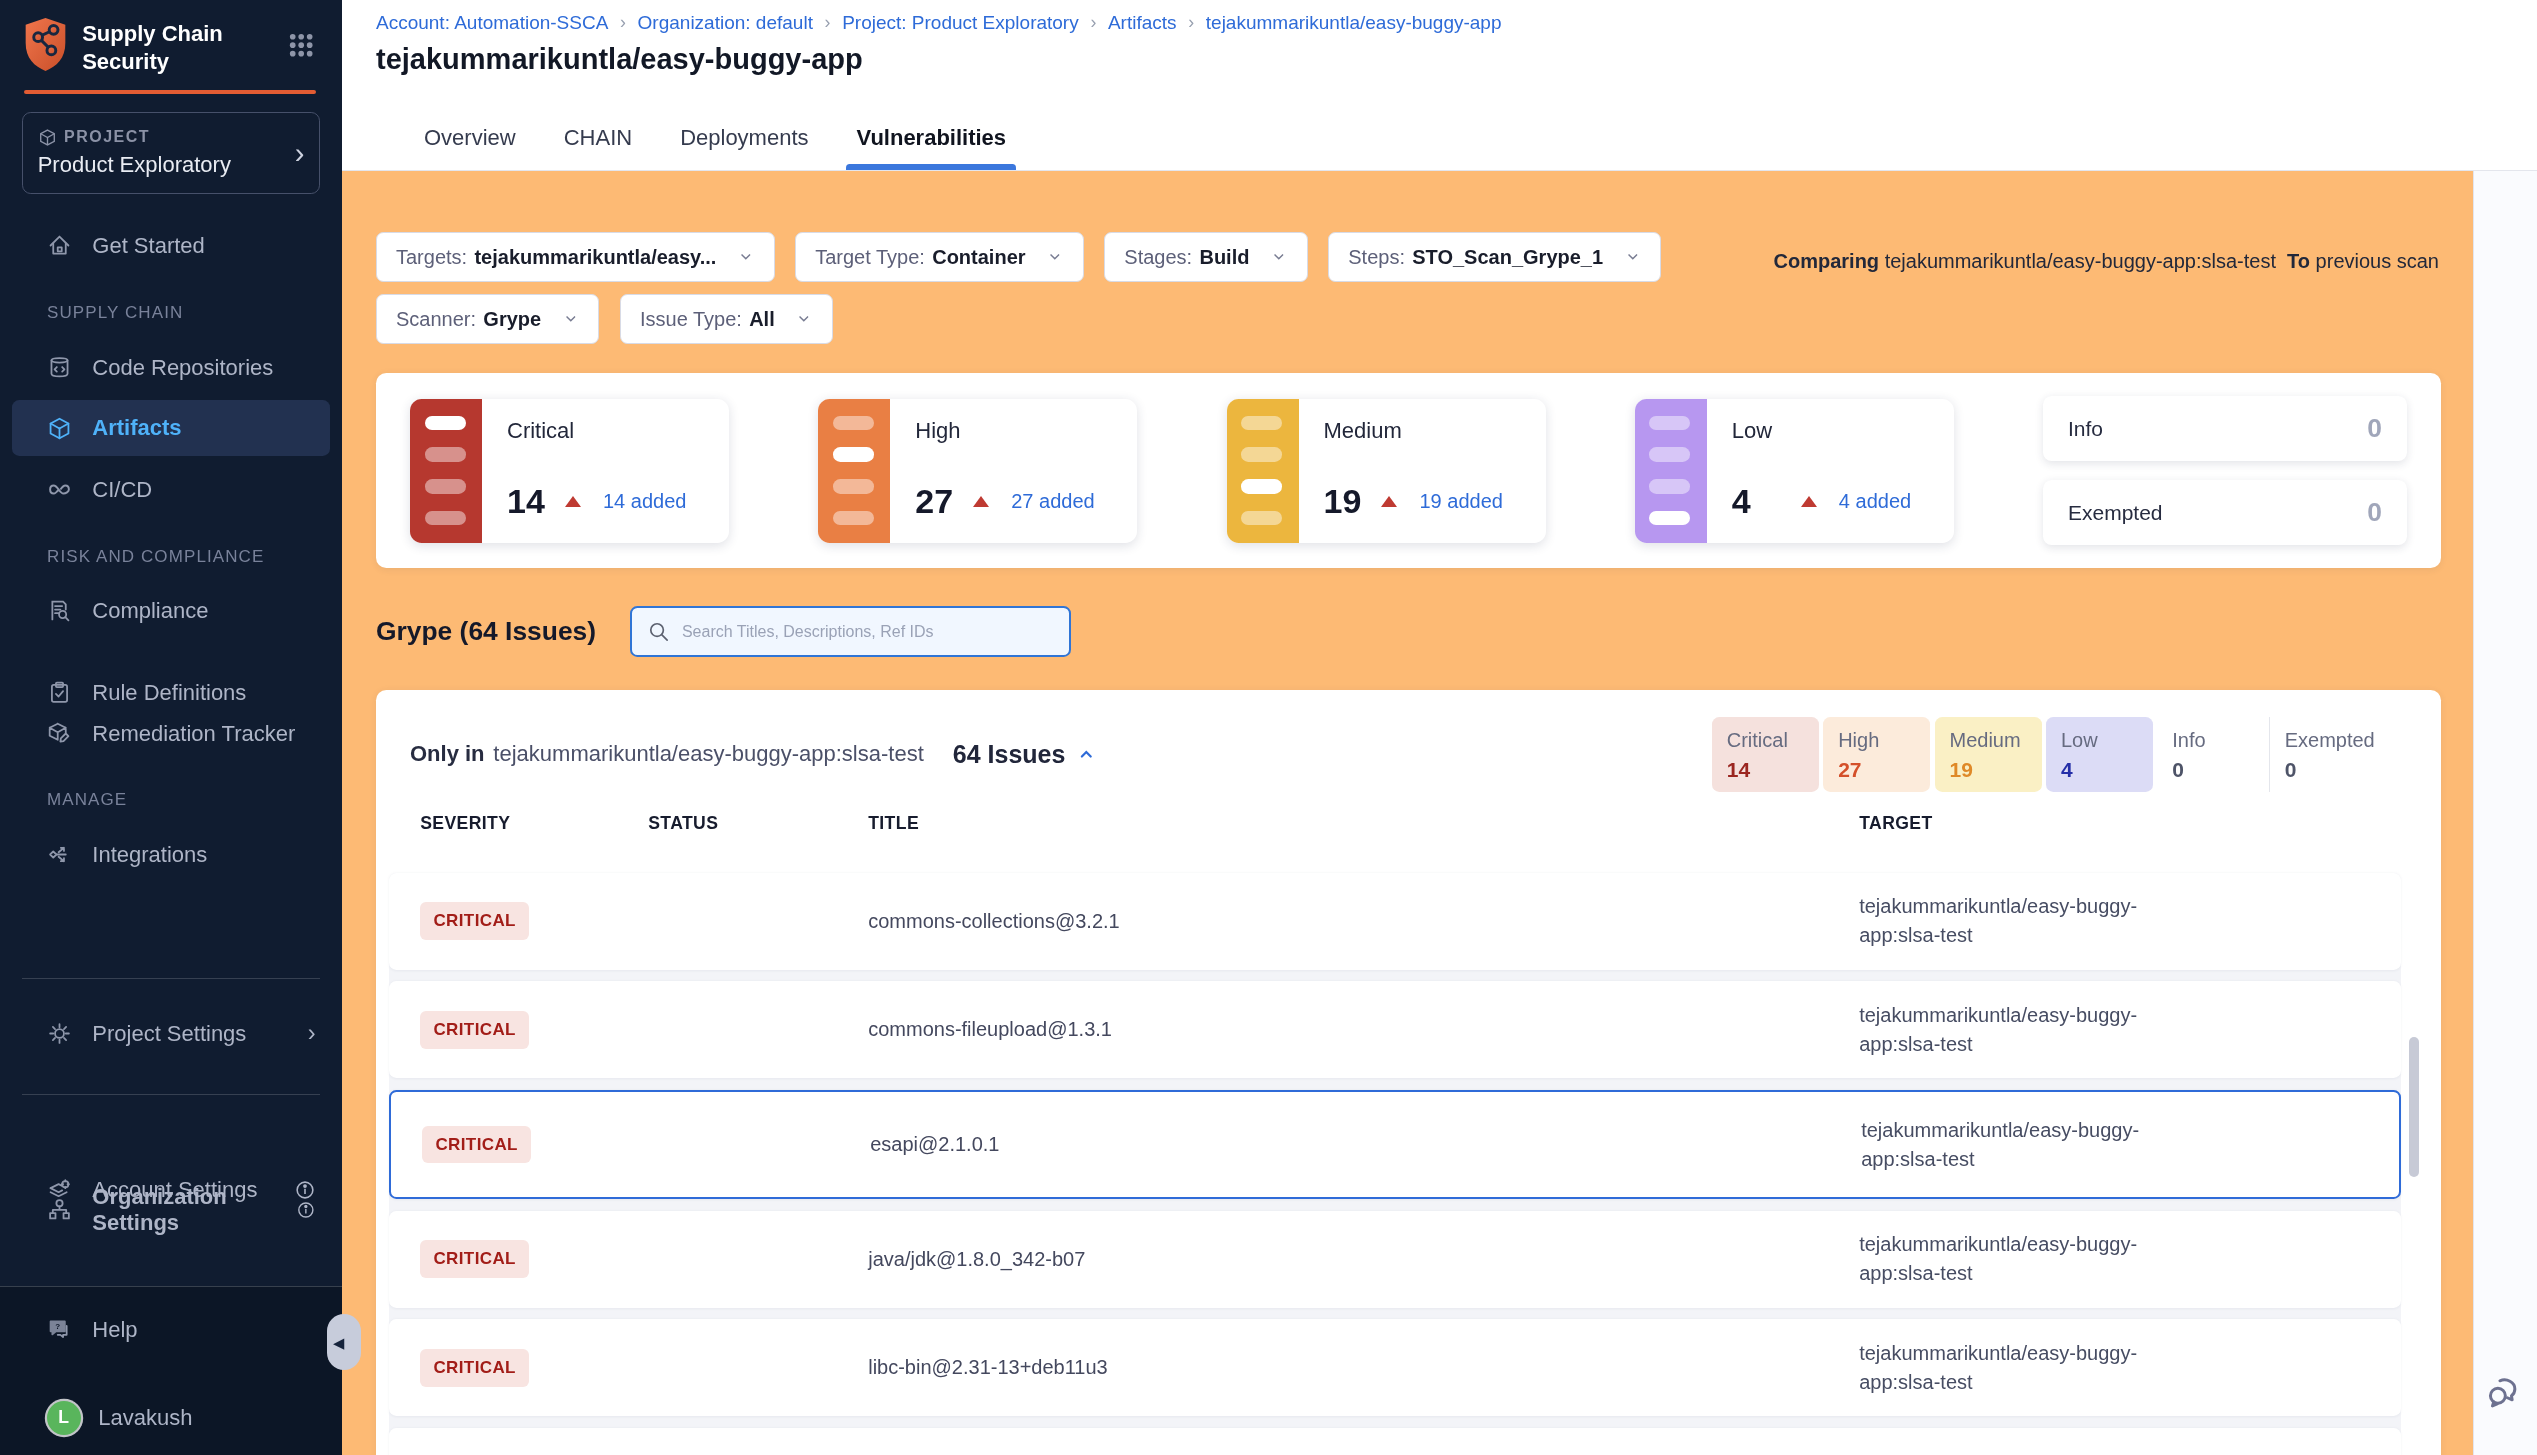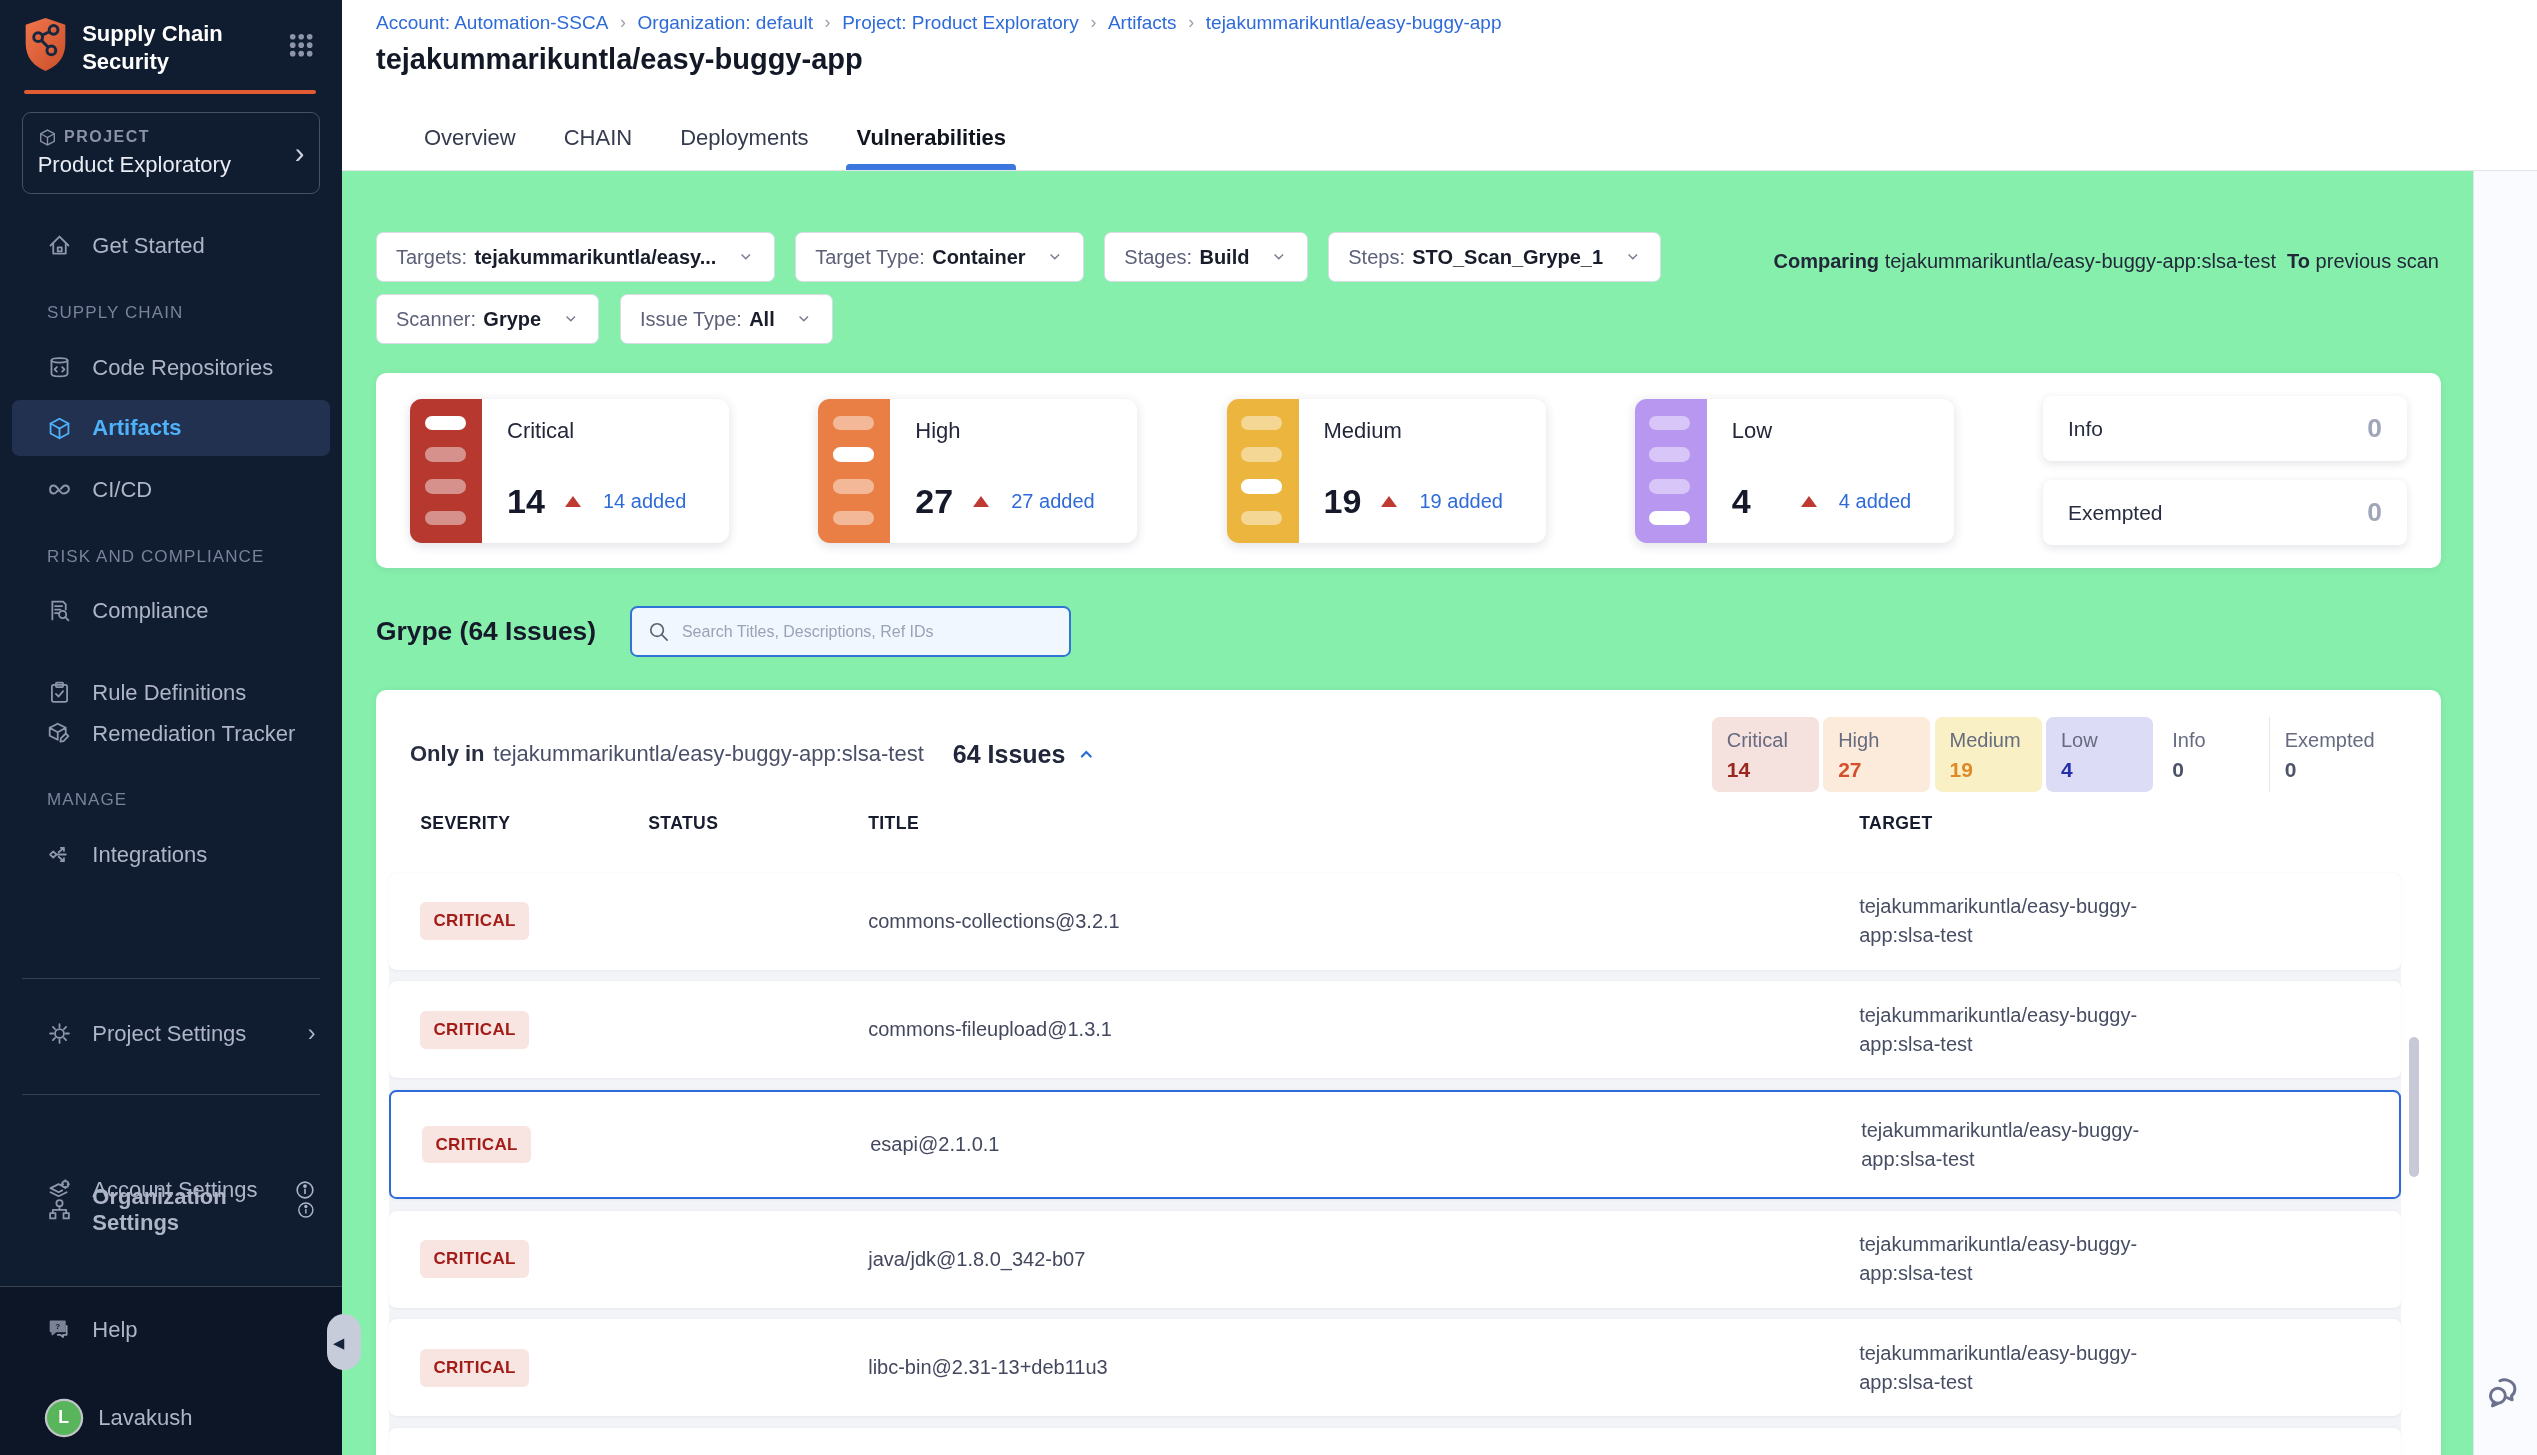--- a/index.html
+++ b/index.html
@@ -37,21 +37,21 @@
   .topbar { position:absolute; left:0; right:0; top:0; height:171px; background:#fff; border-bottom:0.7px solid #e4e6ed; z-index:2; }
   .breadcrumb { position:absolute; left:34px; top:11.7px; display:flex; align-items:center; gap:11.7px; font-size:19px; }
   .crumb { color:#2e6bd8; cursor:pointer; }
   .crumb-sep { color:#98a0b0; font-size:17.6px; }
   .page-title { position:absolute; left:34px; top:43px; font-size:29px; font-weight:700; color:#121826; }
   .tabs { position:absolute; left:82px; bottom:0; display:flex; gap:48px; }
   .tab { position:relative; font-size:22px; color:#353b4e; padding-bottom:19px; cursor:pointer; }
   .tab.active { color:#10141f; font-weight:700; }
   .tab.active::after { content:""; position:absolute; left:-10.3px; right:-10.3px; bottom:0; height:5.9px; border-radius:3.7px 3.7px 0 0; background:#3b77dd; }
 
-  .body { position:absolute; left:0; top:171px; right:65px; bottom:0; background:#86efac; overflow:hidden; }
+  .body { position:absolute; left:0; top:171px; right:65px; bottom:0; background:#fdba74; overflow:hidden; }
   .right-strip { position:absolute; right:0; top:171px; width:65px; bottom:0; background:#fafbfe; border-left:0.7px solid #e3e5ee; z-index:2; }
   .chat-launcher { position:absolute; right:14.7px; bottom:43px; width:38px; height:38px; color:#6d7190; cursor:pointer; }
 
   
   .filters-row { position:absolute; left:34px; display:flex; gap:20.6px; }
   .row1 { top:61px; } .row2 { top:123px; }
   .pill { height:50px; background:#fff; border:1.5px solid #d8dbe6; border-radius:7.3px; display:flex; align-items:center; padding:0 19px; font-size:20px; cursor:pointer; }
   .pill .p-label { color:#5d6079; margin-right:7.3px; }
   .pill .p-value { color:#191d2b; font-weight:700; }
   .pill .p-chev { margin-left:20.6px; width:17.6px; height:17.6px; color:#787c92; }

